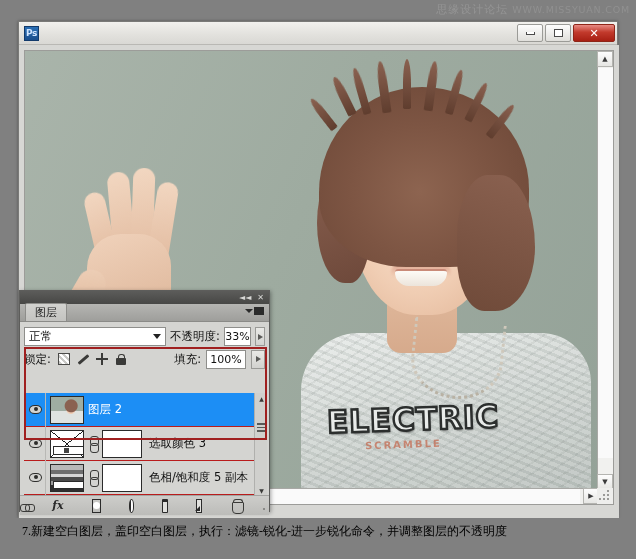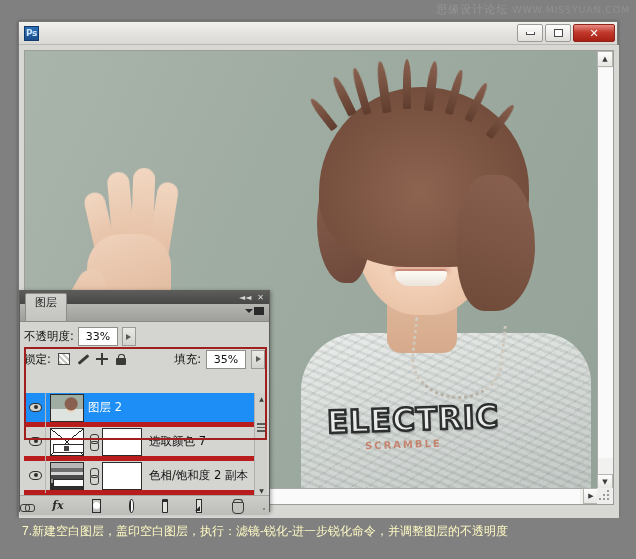--- a/index.html
+++ b/index.html
@@ -258,21 +258,21 @@
     display:flex;align-items:center;justify-content:flex-end;gap:6px;
     padding-right:5px;
   }
   .panel-topbar span{ color:#d8d8d6; font-size:8px; line-height:1;}
   .panel-tabrow{
     height:18px; background:linear-gradient(#b5b5b2,#9e9e9b);
     display:flex;align-items:flex-end; position:relative;
     border-bottom:1px solid #8a8a87;
   }
   .panel-tab{
-    margin-left:5px; padding:2px 9px 12px 9px; font-size:11px; color:#202020;
+    margin-left:5px; padding:2px 9px 2px 9px; font-size:11px; color:#202020;
     background:linear-gradient(#d2d2cf,#c3c3c0);
     border:1px solid #8d8d8a; border-bottom:none;
     border-radius:2px 2px 0 0; line-height:13px;
   }
   .panel-menu{
     position:absolute;right:5px;top:3px; display:flex;align-items:center;gap:1px;
   }
   .panel-menu .tri{ width:0;height:0;border-left:4px solid transparent;border-right:4px solid transparent;border-top:4px solid #2b2b2b;}
   .panel-menu .lines{ width:10px;height:8px;display:flex;flex-direction:column;justify-content:space-between;}
   .panel-menu .lines i{ display:block;height:1.5px;background:#2b2b2b;}
@@ -338,21 +338,21 @@
   }
   .spacer{ flex:1; }
 
   
   .layer-list{
     position:absolute; left:4px; top:68px; width:243px; height:103px;
     background:#d4d4d1; overflow:hidden;
   }
   .layer-row{
     display:flex; align-items:center; height:34px;
-    border-bottom:5px solid #b91c1c;
+    border-bottom:1px solid #b91c1c;
     padding-left:2px;
   }
   .layer-row.selected{ background:#1c8ef5; }
   .eye-cell{
     width:20px;height:34px;display:flex;align-items:center;justify-content:center;
     border-right:1px solid #b8b8b5;
   }
   .eye-ic{
     width:13px;height:9px;border:1.4px solid #2d2d2b;border-radius:60% 60% 60% 60%/70% 70% 70% 70%;
     position:relative;background:#d4d4d1;
@@ -475,22 +475,22 @@
       radial-gradient(circle at 8px 2px,#8a8a87 .9px,transparent 1px);
   }
 
   
   .caption{
     position:absolute; left:0; bottom:0; width:636px; height:41px;
     background:#808080;
   }
   .caption-text{
     position:absolute; left:22px; top:5px;
-    font-size:12px; color:#fef9c3; white-space:nowrap;
-    font-family:Liberation Sans, sans-serif;
+    font-size:12px; color:#000000; white-space:nowrap;
+    font-family:Liberation Serif, serif;
   }
   .uibq{
     position:absolute; right:8px; top:-2px;
     font-family:"DejaVu Sans","Liberation Sans",sans-serif;
     font-size:30px; font-weight:bold; letter-spacing:0px;
     color:#1f63c4;
     text-shadow:0 0 1px rgba(255,255,255,.5);
   }
 </style>
 </head>
@@ -596,38 +596,42 @@
           <i></i>
         </span>
     </div>
   </div>
 
   <div class="panel-body">
 
     <div class="redbox"></div>
 
     <div class="row-mode">
+      <div class="combo">
+        <span>正常</span>
+        <span class="tri"></span>
+      </div>
       <span class="lbl">不透明度:</span>
       <div class="numbox">33%</div>
       <div class="stepper">
           <span class="tri"></span>
         </div>
     </div>
 
     <div class="row-lock">
       <span class="lbl">锁定:</span>
       <span class="lock-icons">
         <i class="ic ic-trans"></i>
         <i class="ic ic-brush"></i>
         <i class="ic ic-move"></i>
         <i class="ic ic-lock"></i>
       </span>
       <span class="spacer"></span>
       <span class="lbl">填充:</span>
-      <div class="numbox">35%</div>
+      <div class="numbox">100%</div>
       <div class="stepper">
           <span class="tri"></span>
         </div>
     </div>
 
     <div class="layer-list">
 
       <div class="layer-row selected">
         <div class="eye-cell">
           <span class="eye-ic"></span>
@@ -638,31 +642,31 @@
         <span class="layer-name">图层 2</span>
       </div>
 
       <div class="layer-row">
         <div class="eye-cell">
           <span class="eye-ic"></span>
         </div>
         <div class="adj-thumb adj-sel"></div>
         <span class="link-ic"></span>
         <div class="mask-thumb"></div>
-        <span class="layer-name">选取颜色 7</span>
+        <span class="layer-name">选取颜色 3</span>
       </div>
 
       <div class="layer-row">
         <div class="eye-cell">
           <span class="eye-ic"></span>
         </div>
         <div class="adj-thumb adj-hue"></div>
         <span class="link-ic"></span>
         <div class="mask-thumb"></div>
-        <span class="layer-name">色相/饱和度 2 副本</span>
+        <span class="layer-name">色相/饱和度 5 副本</span>
       </div>
 
       <div class="list-scroll">
         <div class="ls-arrow">▲</div>
         <div class="ls-grip"></div>
         <div class="ls-arrow ls-bot">▼</div>
       </div>
     </div>
 
     <div class="panel-footer">

